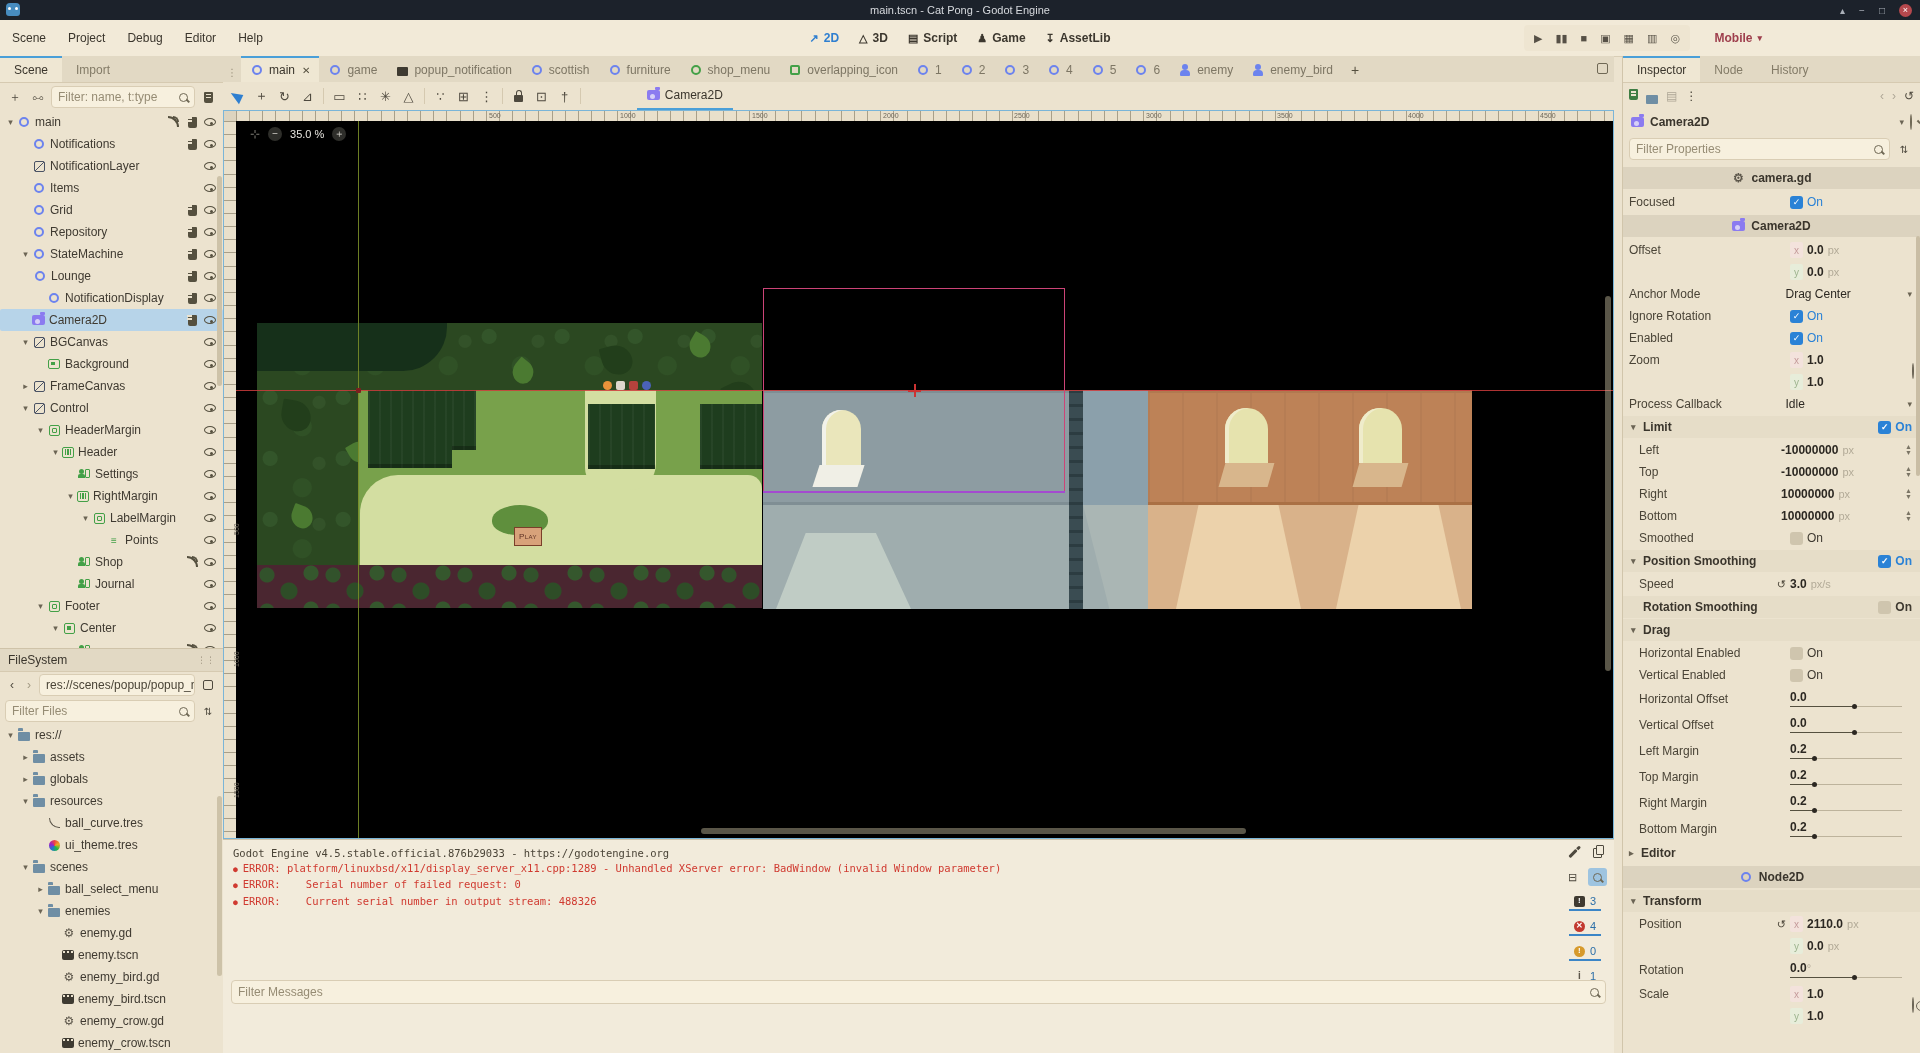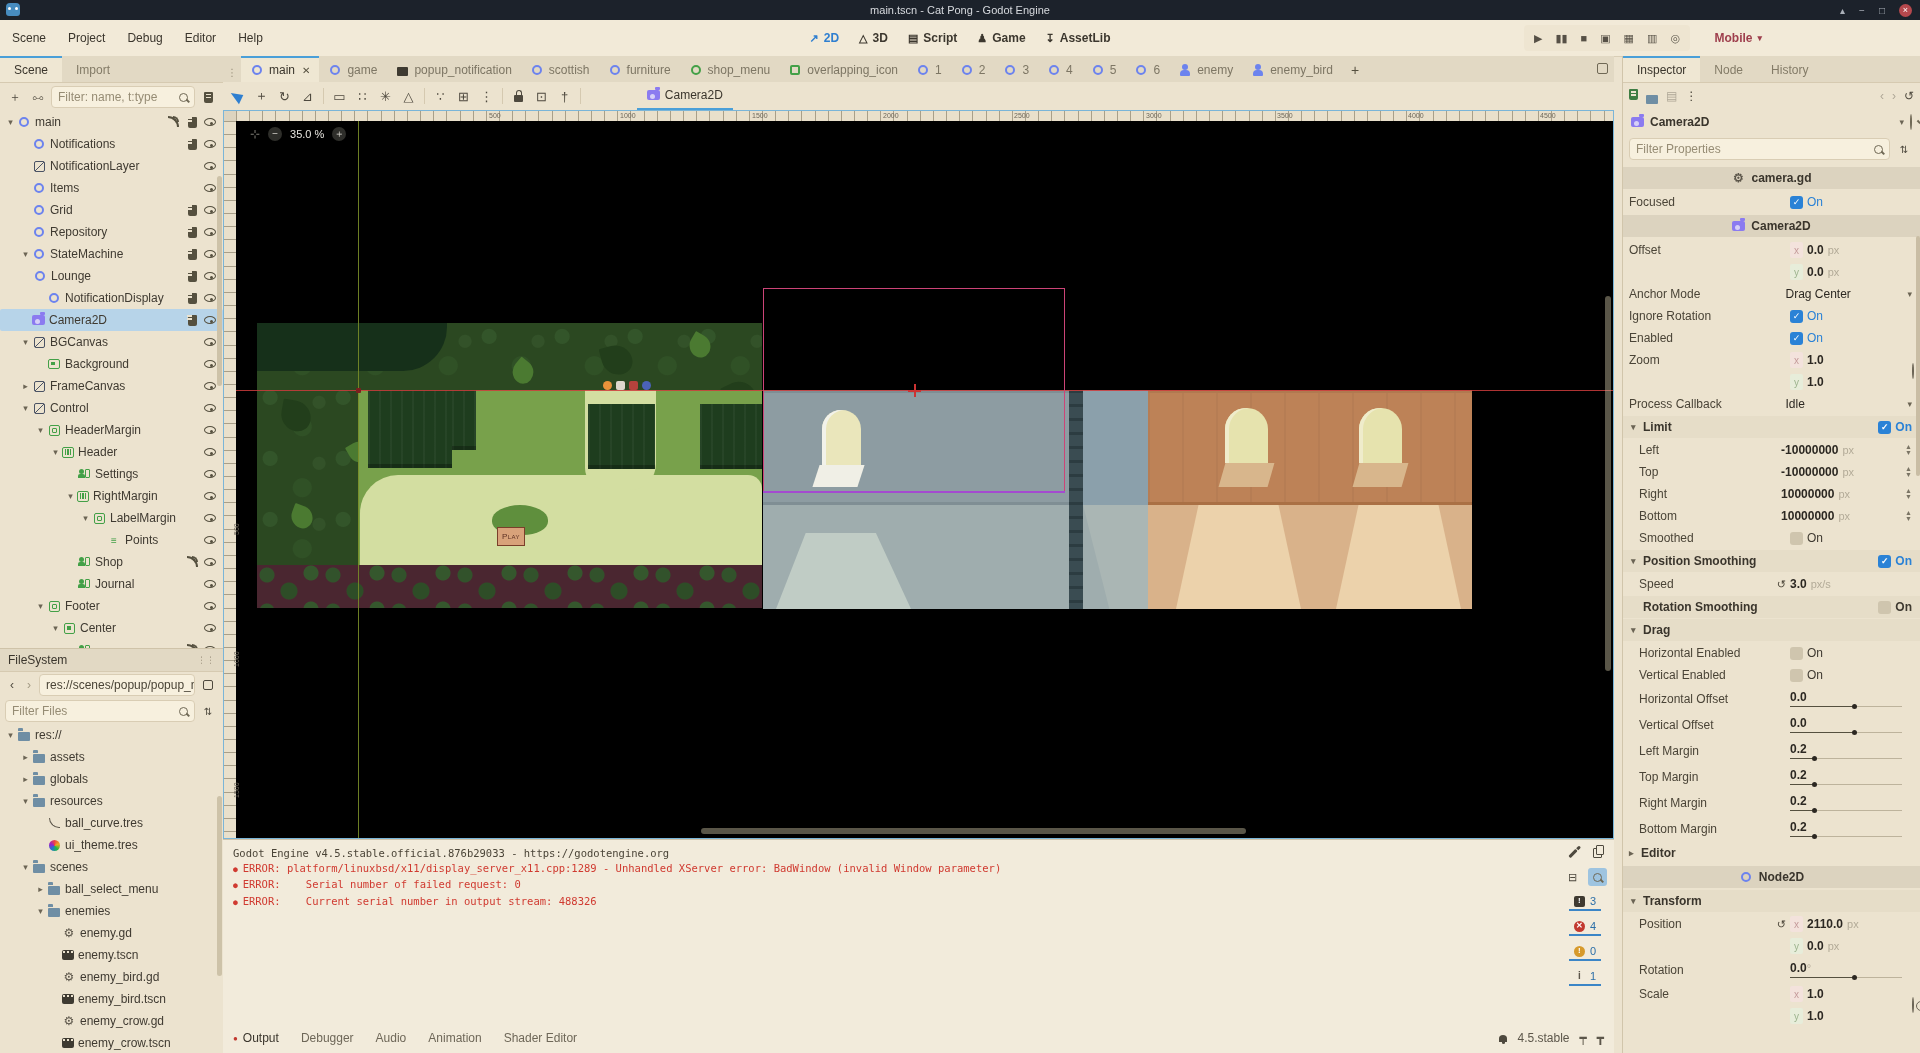--- a/index.html
+++ b/index.html
@@ -122,21 +122,21 @@
   .leaf{position:absolute;border-radius:5% 60% 45% 60%;}
   .grass{left:122px;top:269px;width:404px;height:175px;background:#78a14b;}
   .path1{left:124px;top:354px;width:402px;height:91px;background:#d3dea1;border-radius:38px 14px 0 0;}
   .path2{left:349px;top:269px;width:71px;height:100px;background:#d3dea1;border-radius:0 0 26px 22px;}
   .hedge{background:#1e3d1e;box-shadow:inset 0 -4px 0 rgba(0,0,0,.25);background-image:repeating-linear-gradient(90deg,rgba(255,255,255,.04) 0 2px,transparent 2px 11px);}
   .mound{left:256px;top:384px;width:56px;height:30px;background:#5f8f3d;border-radius:50% 50% 45% 45%;}
   .cobble{left:21px;top:444px;width:505px;height:43px;background:#4a2630;
     background-image:radial-gradient(circle at 10px 10px,#32522b 0 7px,transparent 8px),radial-gradient(circle at 32px 26px,#2e4d27 0 8px,transparent 9px),radial-gradient(circle at 54px 8px,#35572d 0 7px,transparent 8px);
     background-size:66px 36px;}
   .darkpatch{left:21px;top:202px;width:190px;height:48px;background:#16301a;border-radius:0 0 44px 0;}
-  .playbtn{left:261px;top:406px;width:28px;height:19px;background:#d8a27a;border:1px solid #7a3f2a;box-sizing:border-box;
+  .playbtn{left:278px;top:406px;width:28px;height:19px;background:#d8a27a;border:1px solid #7a3f2a;box-sizing:border-box;
            color:#5b2f22;font-size:8px;display:flex;align-items:center;justify-content:center;font-variant:small-caps;letter-spacing:.5px;}
   .sprite{position:absolute;width:9px;height:9px;}
   
   .wall-gray{left:527px;top:269px;width:306px;height:115px;background:#8d9ca2;box-shadow:inset 0 3px 0 #7f8e94, inset 0 -3px 0 #7f8e94;}
   .divider{left:833px;top:269px;width:14px;height:219px;background:#3a4c52;
            background-image:repeating-linear-gradient(180deg,#2c3c41 0 3px,transparent 3px 14px);}
   .wall-gray2{left:847px;top:269px;width:66px;height:115px;background:#8ba0ab;}
   .floor-gray{left:527px;top:384px;width:386px;height:104px;background:#9fadae;}
   .floor-gray-light{left:540px;top:412px;width:135px;height:76px;background:#c0ccc5;clip-path:polygon(22% 0,74% 0,100% 100%,0 100%);}
   .floor-gray-light2{left:847px;top:384px;width:66px;height:104px;background:#aab6b4;clip-path:polygon(0 0,100% 0,100% 100%,40% 100%);}
@@ -1032,33 +1032,26 @@
           <span class="badge">
      <span class="bico warning">!</span>
      <span class="cnt">0</span>
           </span>
           <span class="badge">
      <span class="bico info">i</span>
      <span class="cnt">1</span>
           </span>
         </div>
     </div>
-    <div class="out-tabs" id="out-tabs">
-        <span class="otab active">Output</span>
-        <span class="otab">Debugger</span>
-        <span class="otab">Audio</span>
-        <span class="otab">Animation</span>
-        <span class="otab">Shader Editor</span>
-        <span class="out-right">
-          <span class="bell"></span>
-  <span>4.5.stable</span>
-  <span>┯</span>
-  <span>┳</span>
-        </span>
-      </div>
+    <div class="out-filter">
+      <span class="search" style="height:22px">
+        <span class="ph">Filter Messages</span>
+        <span class="icon-search"></span>
+      </span>
+    </div>
   </div>
 
   <div class="inspector">
     <div class="panel-tabs" id="insp-tabs">
         <span class="ptab active">Inspector</span>
         <span class="ptab">Node</span>
         <span class="ptab">History</span>
       </div>
     <div class="insp-toolbar">
       <span><span class="ic scr" style="background:#3e7d43"></span></span>

